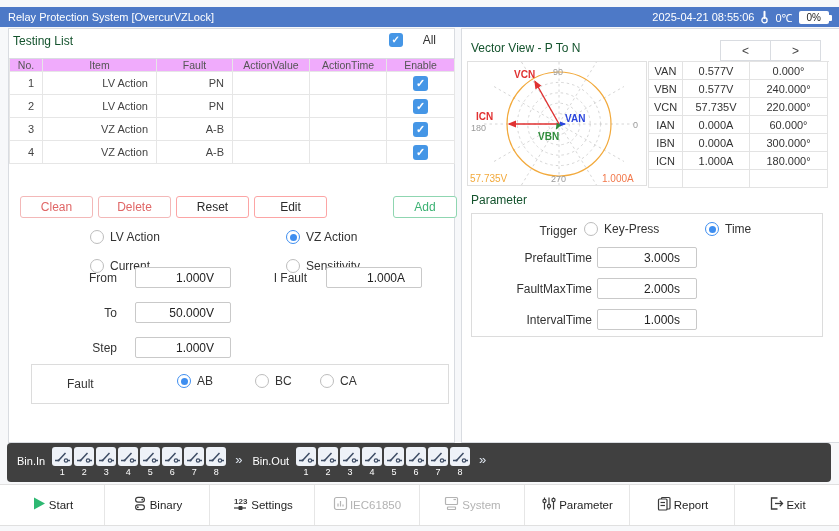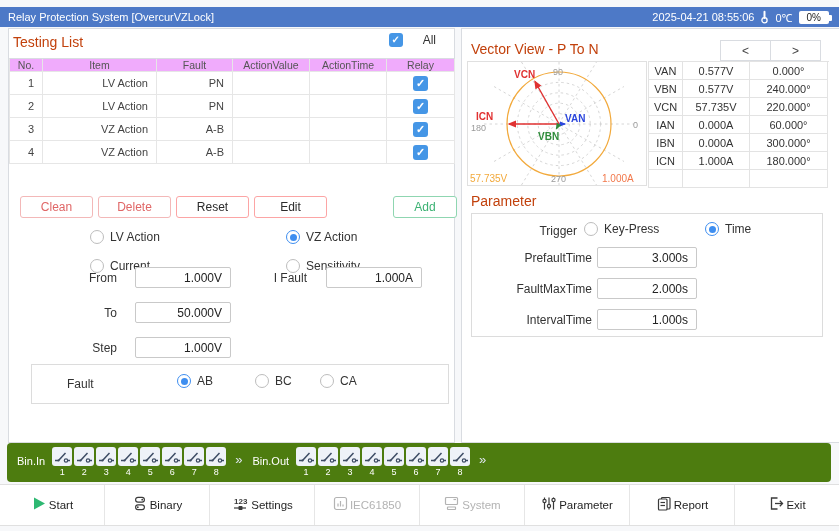--- a/index.html
+++ b/index.html
@@ -14,21 +14,21 @@
   .titlebar .t-right { display:flex; align-items:center; gap:6px; }
   .batt { background:#fff; color:#222; border-radius:2px; padding:1px 8px; font-size:10px;
     position:relative; margin-right:2px; }
   .batt::after { content:''; position:absolute; right:-3px; top:4px; width:3px; height:6px; background:#fff;
     border-radius:0 1px 1px 0; }
 
   
   .panel { position:absolute; background:#fff; border:1px solid #d9dce1; }
   #left-panel  { left:8px;  top:28px; width:447px; height:415px; }
   #right-panel { left:461px; top:28px; width:422px; height:415px; }
-  .sec-title { font-size:14px; color:#c2410c; }
+  .sec-title { font-size:12px; color:#14532d; }
 
   
   .tl-head { position:absolute; left:4px; top:5px; }
   .all-wrap { position:absolute; right:18px; top:4px; display:flex; gap:20px; font-size:12px; color:#333; }
   .cb { width:15px; height:15px; background:#4596e6; border-radius:3px; position:relative; cursor:pointer; }
   .cb::after { content:'✓'; position:absolute; left:0; top:0; width:100%; height:100%;
     color:#fff; font-size:11px; line-height:15px; text-align:center; font-weight:bold; }
   .cb.sm { width:14px; height:14px; } .cb.sm::after{ line-height:14px; font-size:10px; }
 
   .grid-table { position:absolute; left:0px; top:29px; width:445px; border-top:1px solid #d9dce1; border-left:1px solid #e6e6e6; font-size:11px; color:#444; }
@@ -48,37 +48,37 @@
 
   
   .radio-item { position:absolute; display:flex; align-items:center; gap:6px; font-size:12px; color:#333; }
   .radio { width:14px; height:14px; border-radius:50%; border:1px solid #bdbdbd; background:#fff; position:relative; cursor:pointer; flex:0 0 auto; }
   .radio.sel { border-color:#3e8ef0; }
   .radio.sel::after { content:''; position:absolute; left:2.5px; top:2.5px; width:7px; height:7px; border-radius:50%; background:#3e8ef0; }
 
   
   .fld-label { position:absolute; font-size:12px; color:#333; text-align:right; }
   .fld-input { position:absolute; height:21px; border:1px solid #c9c9c9; border-radius:2px; background:#fff;
-    font-size:12px; color:#222; text-align:right; padding:0 8px; font-family:"Liberation Sans", sans-serif; }
+    font-size:12px; color:#222; text-align:right; padding:0 16px; font-family:"Liberation Sans", sans-serif; }
   .fault-box { position:absolute; left:22px; top:335px; width:418px; height:40px; border:1px solid #dcdcdc; }
 
   
   .nav-btn { position:absolute; top:11px; width:51px; height:21px; border:1px solid #d9dce1; background:#fff;
     font-size:12px; color:#444; display:flex; align-items:center; justify-content:center; cursor:pointer; }
   .chart-box { position:absolute; left:5px; top:32px; width:180px; height:125px; border:1px solid #e0e0e0; background:#fff; }
   .v-table { position:absolute; left:186px; top:32px; width:181px; border-top:1px solid #e3e3e3; border-left:1px solid #e3e3e3; font-size:11px; color:#333; }
   .v-row { display:grid; grid-template-columns:34px 67px 78px; }
   .v-row > div { height:18px; border-right:1px solid #e3e3e3; border-bottom:1px solid #e3e3e3;
     display:flex; align-items:center; justify-content:center; }
 
   
   .param-box { position:absolute; left:9px; top:184px; width:352px; height:124px; border:1px solid #dcdcdc; background:#fff; }
 
   
-  #bin-bar { position:absolute; left:7px; top:443px; width:824px; height:39px; background:#4d7c0f; border-radius:4px;
+  #bin-bar { position:absolute; left:7px; top:443px; width:824px; height:39px; background:#404040; border-radius:4px;
     display:flex; align-items:flex-start; color:#fff; font-size:11px; }
   .bin-label { margin:12px 6px 0 10px; }
   .bin-box-wrap { display:flex; flex-direction:column; align-items:center; width:20px; margin:4px 1px 0 1px; }
   .bin-box { width:20px; height:19px; background:#eef2f8; border-radius:3px; display:flex; align-items:center; justify-content:center; }
   .bin-num { font-size:9px; margin-top:1px; color:#fff; }
   .bin-more { margin:9px 8px 0 8px; font-size:13px; color:#dfe6f0; }
 
   
   #toolbar { position:absolute; left:0; top:484px; width:839px; height:42px; background:#fff;
     border-top:1px solid #e0e0e0; border-bottom:1px solid #e0e0e0; display:flex; }
@@ -126,21 +126,21 @@
       <span>All</span>
     </div>
 
     <div class="grid-table">
       <div class="g-row hdr">
         <div>No.</div>
         <div>Item</div>
         <div>Fault</div>
         <div>ActionValue</div>
         <div>ActionTime</div>
-        <div>Relay</div>
+        <div>Enable</div>
       </div>
       <div class="g-row data">
         <div>1</div>
         <div>LV Action</div>
         <div>PN</div>
         <div></div>
         <div></div>
         <div class="c-center">
             <span class="cb"></span>
           </div>

